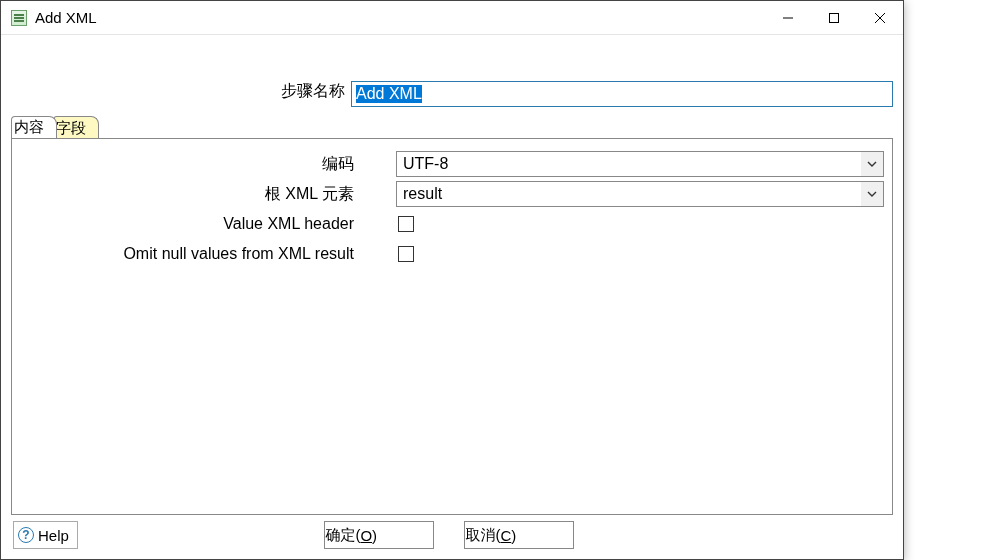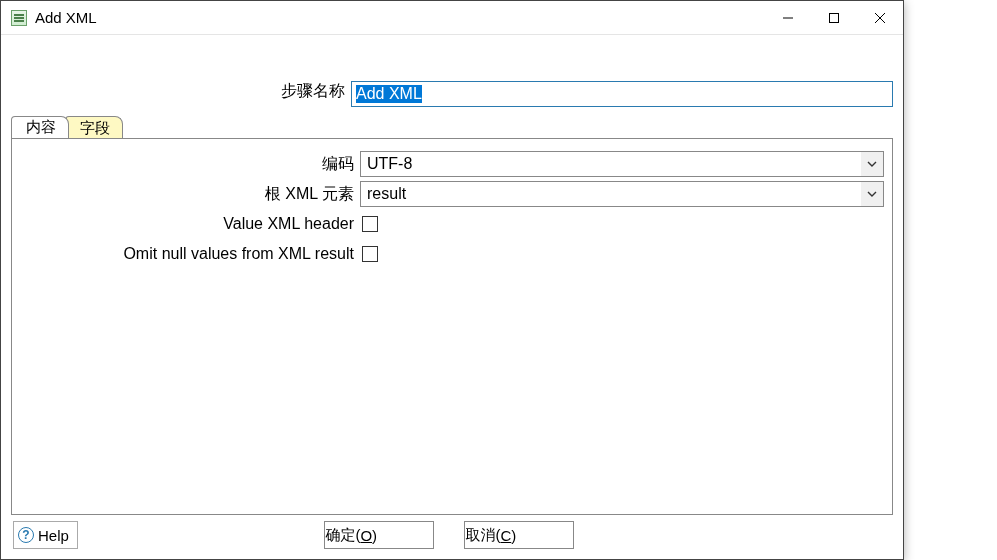--- a/index.html
+++ b/index.html
@@ -83,21 +83,21 @@
     align-items:flex-end;
     height:24px;
     position:relative;
     z-index:2;
   }
   .tab {
     border:1px solid #888;
     border-bottom:none;
     border-top-left-radius:4px;
     border-top-right-radius:8px;
-    padding:1px 12px 2px 14px;
+    padding:1px 12px 2px 2px;
     margin-right:-4px;
     background:#fff;
     font-size:15px;
     cursor:pointer;
     position:relative;
   }
   .tab.inactive {
     background:#fef9c3;
     z-index:1;
     padding-top:2px;
@@ -121,20 +121,21 @@
     padding:10px 8px;
     display:flex; flex-direction:column;
     z-index:2;
     position:relative;
     background:#fff;
   }
   .form-row {
     display:flex;
     align-items:center;
     height:30px;
+    gap:36px;
   }
   .form-label {
     width: 340px;
     text-align:right;
     padding-right:6px;
     font-size:16px;
   }
   .combo {
     flex:1;
     height:26px;

